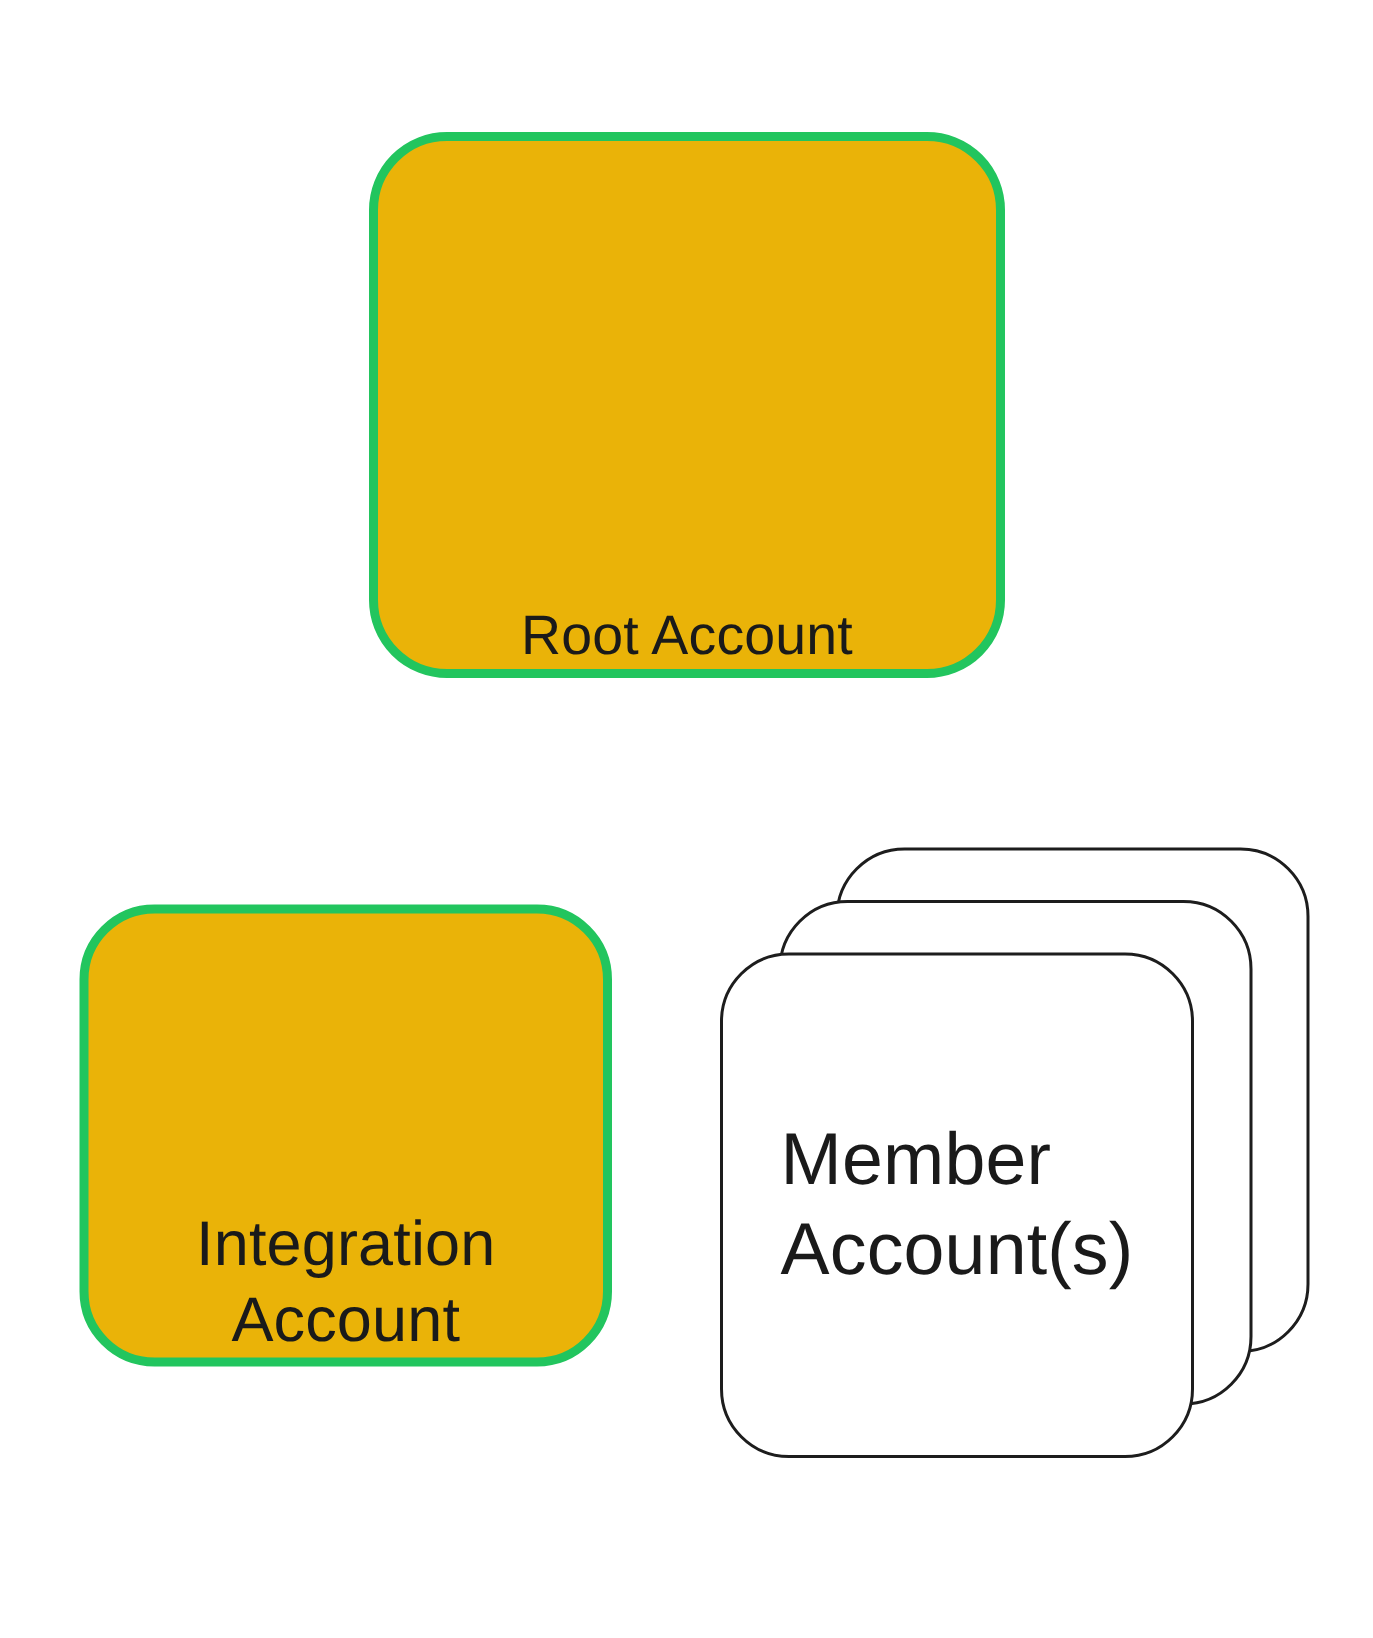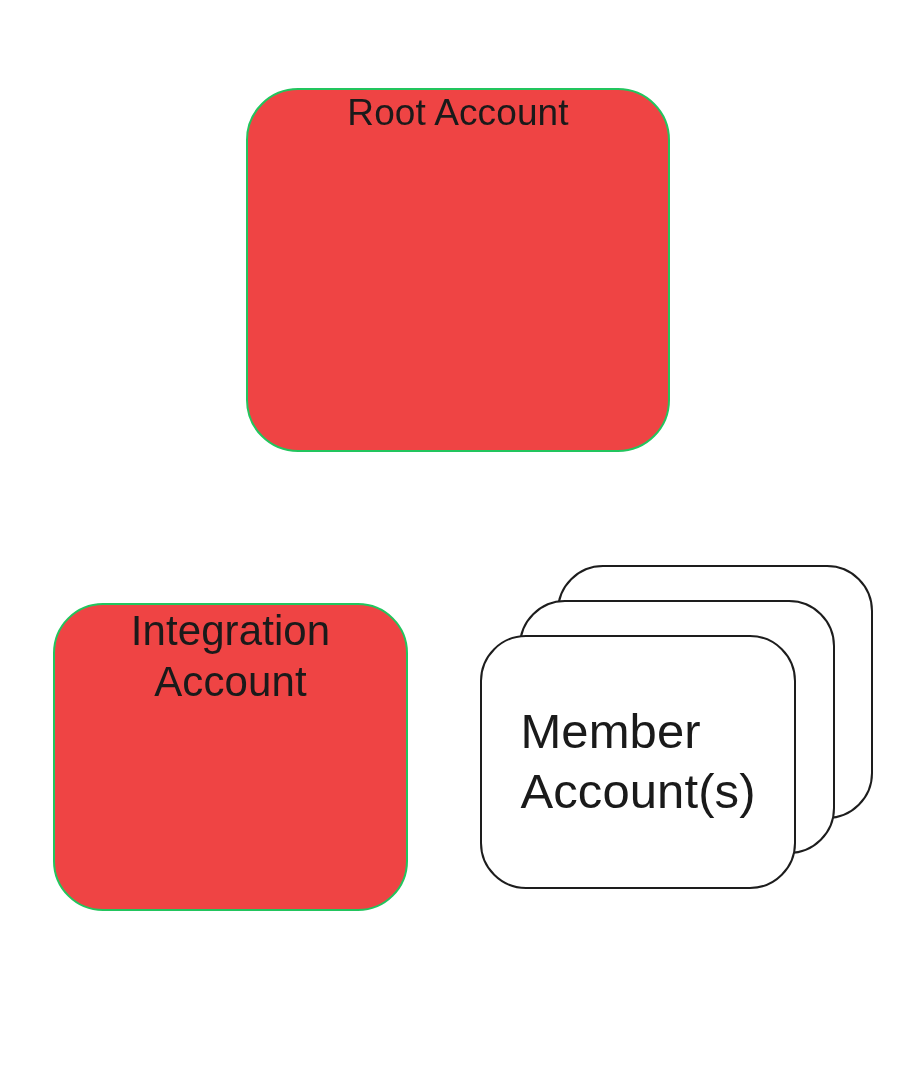--- a/index.html
+++ b/index.html
@@ -16,24 +16,24 @@
     width: 915px;
     height: 1092px;
     background: #ffffff;
     overflow: hidden;
   }
 
   
   .node {
     position: absolute;
     box-sizing: border-box;
-    background: #ef4444;
-    border: 2px solid #22c55e;
+    background: #eab308;
+    border: 6px solid #22c55e;
     display: flex;
-    align-items: flex-start;
+    align-items: flex-end;
     justify-content: center;
     text-align: center;
   }
   .node-label {
     color: #1a1a1a;
     font-weight: 400;
     line-height: 1.22;
     letter-spacing: 0.1px;
     white-space: pre-line;
     padding: 0 10px;
@@ -71,21 +71,21 @@
     width: 395px;
     height: 348px;
   }
   .stack-card {
     position: absolute;
     box-sizing: border-box;
     background: #ffffff;
     border: 2px solid #1d1d1d;
     border-radius: 46px;
     width: 316px;
-    height: 254px;
+    height: 337px;
   }
   #member-card-back   { left: 77px; top: 0px;  z-index: 1; }
   #member-card-middle { left: 39px; top: 35px; z-index: 2; }
   #member-card-front  { left: 0px;  top: 70px; z-index: 3;
                         display: flex; align-items: center; justify-content: center; }
   #member-card-front .node-label {
     font-size: 49px;
   }
 </style>
 </head>

